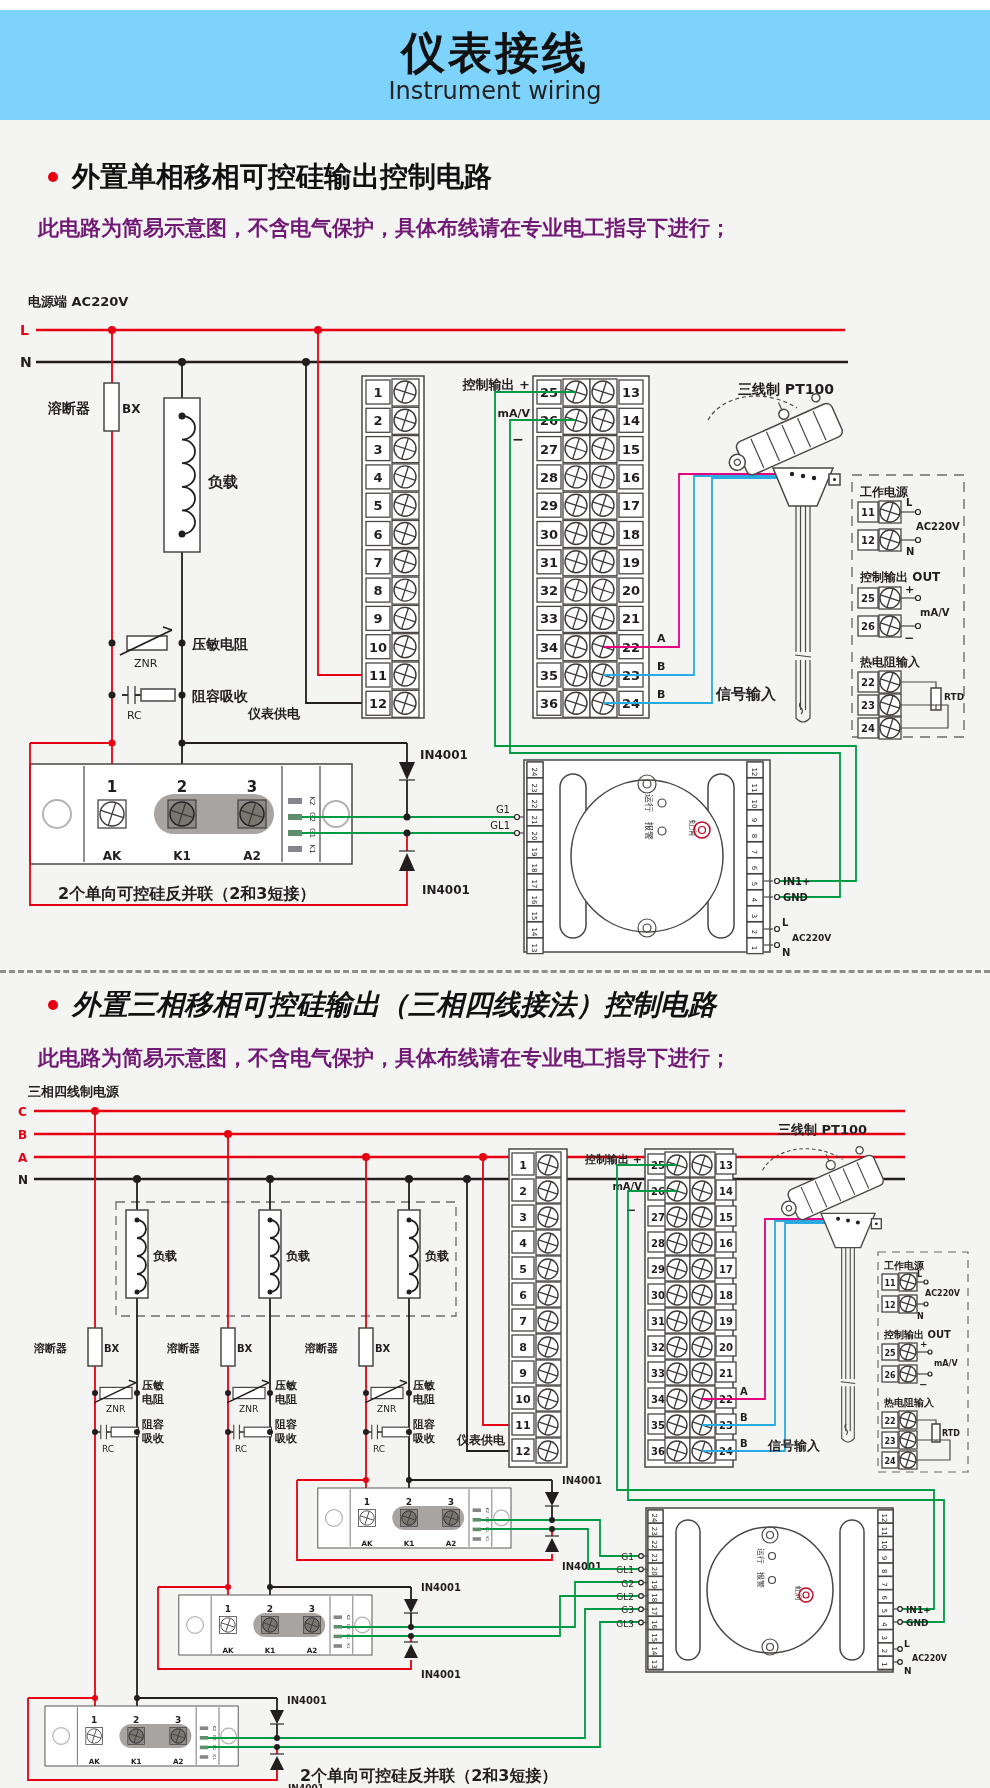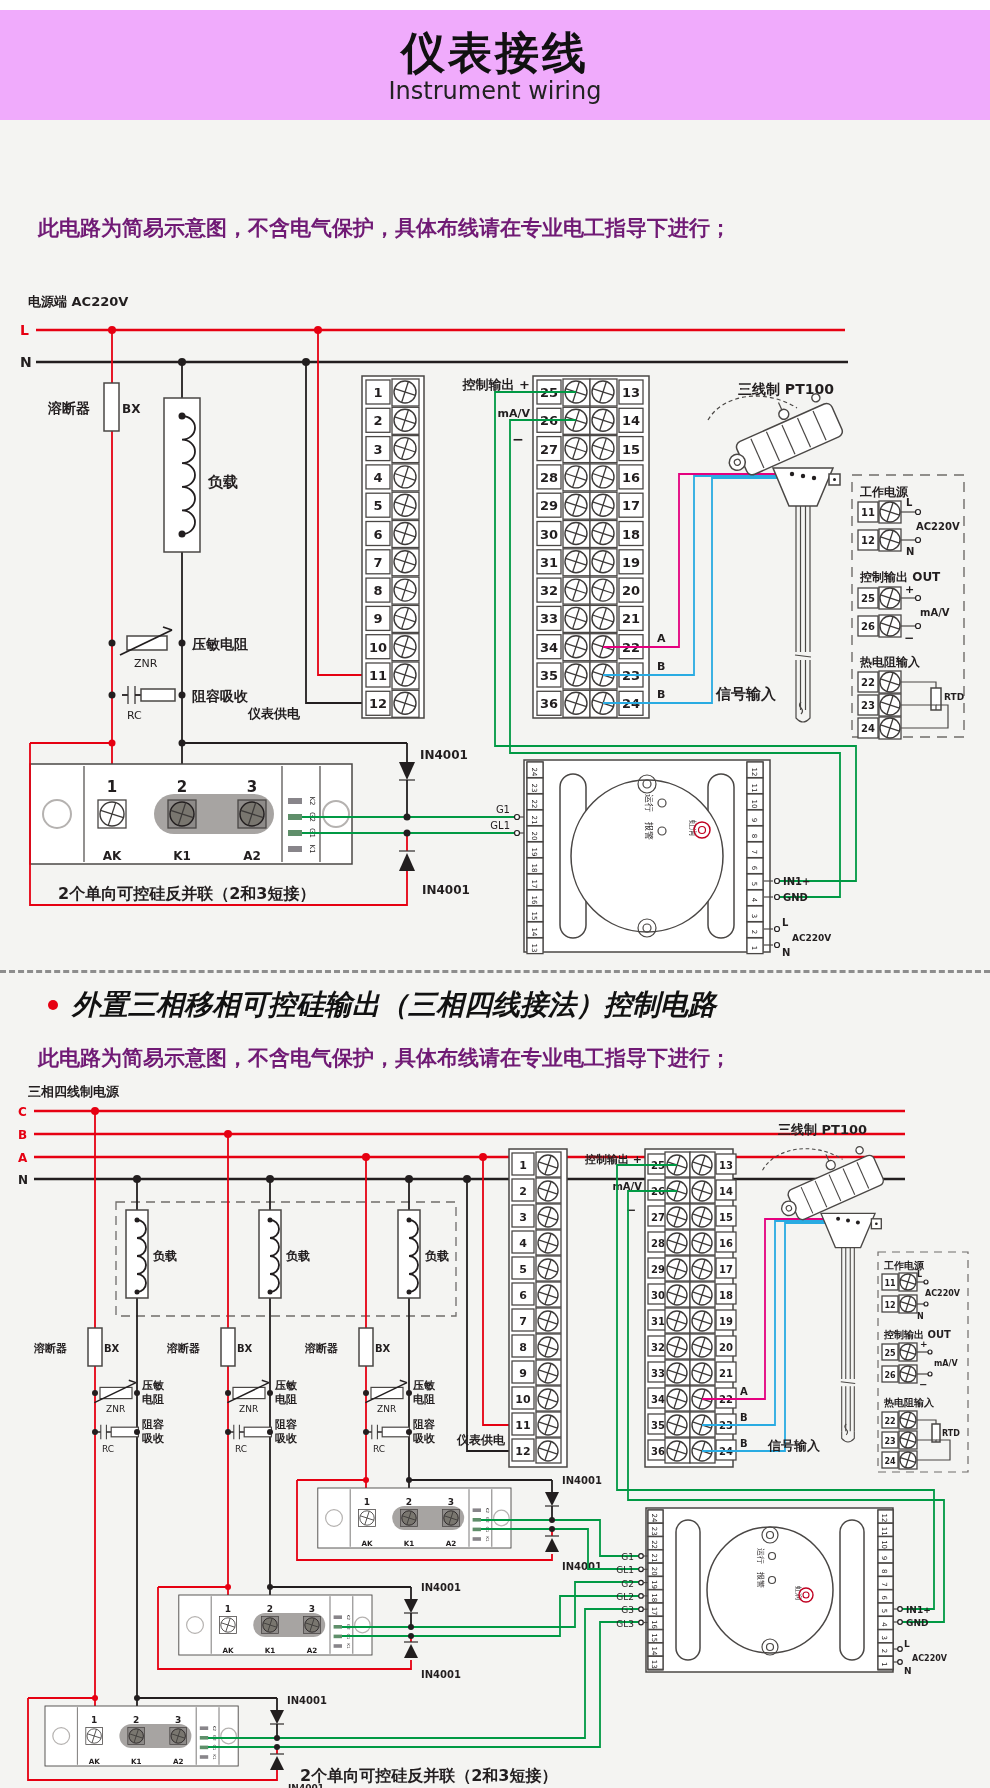--- a/index.html
+++ b/index.html
@@ -1,19 +1,19 @@
 <!DOCTYPE html>
 <html><head>
 <meta charset="utf-8">
 <style>
   html,body{margin:0;padding:0;}
   body{width:990px;height:1788px;overflow:hidden;background:#ffffff;font-family:"DejaVu Sans",sans-serif;}
   .page{position:absolute;top:0;left:0;width:990px;height:1788px;background:#f4f4f2;}
   .topstrip{position:absolute;top:0;left:0;width:990px;height:10px;background:#ffffff;}
-  .banner{position:absolute;top:10px;left:0;width:990px;height:110px;background:#f0abfc;text-align:center;}
+  .banner{position:absolute;top:10px;left:0;width:990px;height:110px;background:#7dd3fc;text-align:center;}
   .banner .title{margin-top:14px;font-size:44px;font-weight:bold;color:#111;letter-spacing:3px;}
   .banner .subtitle{margin-top:-6px;font-size:24px;color:#222;}
   .sec-head{position:absolute;left:48px;font-size:28px;font-weight:bold;color:#111;display:flex;align-items:center;}
   .sec-head .bullet{width:10px;height:10px;border-radius:50%;background:#e60012;margin-right:14px;flex:0 0 auto;}
   .h1{top:158px;}
   .h2{top:986px;font-style:italic;}
   .note{position:absolute;left:38px;font-size:21px;font-weight:bold;color:#701a75;}
   .n1{top:214px;}
   .n2{top:1044px;}
   .divider{position:absolute;top:970px;left:0;width:990px;border-top:3px dashed #8d8d8d;}
@@ -46,20 +46,24 @@
   .s15{font-size:15px;} .s16{font-size:16px;}
 </style>
 </head>
 <body>
 
 <div class="page">
   <div class="topstrip"></div>
   <div class="banner">
     <div class="title">仪表接线</div>
     <div class="subtitle">Instrument wiring</div>
+  </div>
+  <div class="sec-head h1">
+    <span class="bullet"></span>
+    <span>外置单相移相可控硅输出控制电路</span>
   </div>
   <div class="note n1">此电路为简易示意图，不含电气保护，具体布线请在专业电工指导下进行；</div>
 
   <svg id="d1" width="990" height="715" viewBox="0 0 990 715">
     <defs>
       <g id="sc11">
           <circle r="11" class="scw"></circle>
           <g class="scl" transform="rotate(18)">
             <line x1="-11" y1="0" x2="11" y2="0"></line>
             <line x1="0" y1="-11" x2="0" y2="11"></line>

